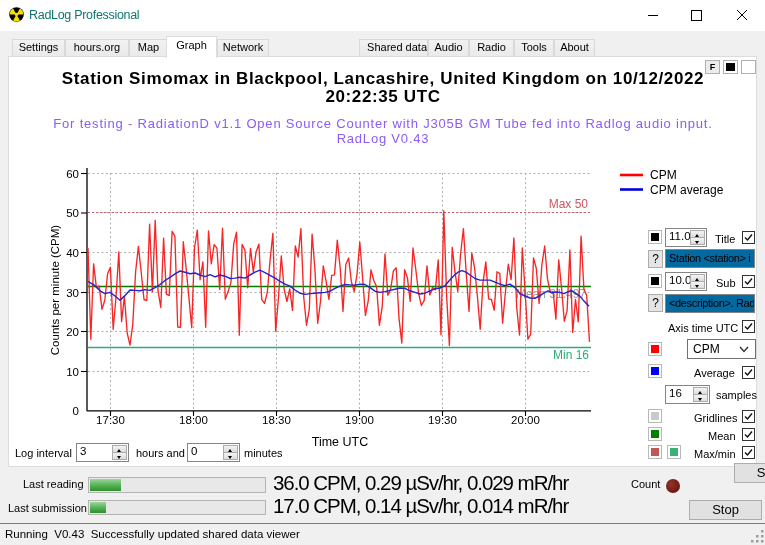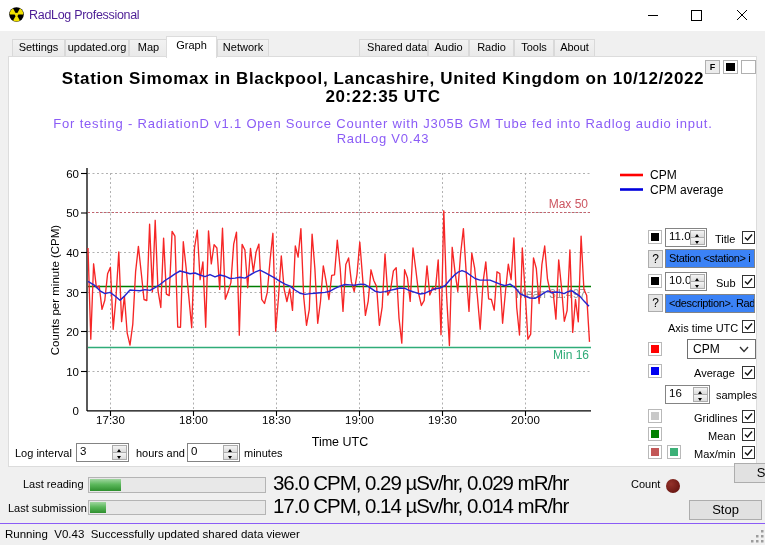--- a/index.html
+++ b/index.html
@@ -1,33 +1,33 @@
 <!DOCTYPE html>
 <html><head>
 <meta charset="utf-8">
 <style>
 * { margin:0; padding:0; box-sizing:border-box; }
 html,body { width:765px; height:545px; }
 body { font-family:"Liberation Sans",sans-serif; background:#f0f0f0; position:relative; overflow:hidden; }
 .abs { position:absolute; }
 #titlebar { left:0; top:0; width:765px; height:31px; background:#fff; }
-#apptitle { left:29px; top:8px; font-size:12.5px; letter-spacing:-0.3px; color:#4c1d95; }
+#apptitle { left:29px; top:8px; font-size:12.5px; letter-spacing:-0.3px; color:#0f766e; }
 #panel { left:8px; top:56px; width:749px; height:411px; background:#fff; border:1px solid #dcdcdc; }
 #tabs { left:8px; top:36px; width:765px; height:21px; }
 .tab { position:absolute; top:3px; height:19px; background:linear-gradient(#f2f2f2,#e9e9e9); border:1px solid #d9d9d9; font-size:11px; color:#000; text-align:center; line-height:15px; white-space:nowrap; overflow:hidden; }
 .tab.active { top:0px; height:22px; background:#fff; border:1px solid #dcdcdc; border-bottom:none; line-height:17px; z-index:5; }
 .hbtn { border:1px solid #b0b0b0; background:#f0f0f0; }
 #heading { left:10px; top:70px; width:746px; text-align:center; font-size:17px; font-weight:bold; color:#000; line-height:17.5px; letter-spacing:0.62px; }
 #desc { left:10px; top:117px; width:746px; text-align:center; font-size:13px; color:#8b5cf6; line-height:14.5px; letter-spacing:0.8px; }
 .ctl-label { font-size:11px; color:#000; white-space:nowrap; }
 .sqbtn { position:absolute; width:14px; height:14px; background:#fff; border:1px solid #b9b9b9; }
 .sqbtn .fill { position:absolute; left:2px; top:2px; width:8px; height:8px; }
 .cb { position:absolute; width:13px; height:13px; background:#fff; border:1px solid #333; }
 .cb svg { position:absolute; left:0px; top:0px; }
-.tbox { position:absolute; background:#3b82f6; border:1px solid #848484; font-size:11px; letter-spacing:-0.35px; color:#000; white-space:nowrap; overflow:hidden; line-height:17px; padding-left:3px; }
+.tbox { position:absolute; background:#0369a1; border:1px solid #848484; font-size:11px; letter-spacing:-0.35px; color:#000; white-space:nowrap; overflow:hidden; line-height:17px; padding-left:3px; }
 .qbtn { position:absolute; width:15px; background:#e5e5e5; border:1px solid #adadad; text-align:center; font-size:12px; color:#000; }
 .spin { position:absolute; background:#fff; border:1px solid #848484; font-size:11.5px; }
 .spin .txt { position:absolute; left:3px; top:1px; }
 .spinbtns { position:absolute; right:1px; top:1px; width:15px; }
 .sb { position:relative; width:15px; height:8px; background:linear-gradient(#f4f4f4,#dcdcdc); border:1px solid #acacac; }
 .sb + .sb { margin-top:-1px; }
 .tri-up { position:absolute; left:4px; top:2.5px; width:0; height:0; border-left:2.8px solid transparent; border-right:2.8px solid transparent; border-bottom:3.4px solid #000; }
 .tri-dn { position:absolute; left:4px; top:2.5px; width:0; height:0; border-left:2.8px solid transparent; border-right:2.8px solid transparent; border-top:3.4px solid #000; }
 #combo { left:687px; top:339px; width:69px; height:20px; background:#fff; border:1px solid #707070; font-size:12px; line-height:18px; padding-left:5px; }
 #bigread1 { left:273px; top:471px; white-space:nowrap; font-size:20.5px; color:#000; letter-spacing:-1.05px; }
@@ -59,21 +59,21 @@
   <g stroke="#000" stroke-width="1" fill="none">
     <line x1="21" y1="15.5" x2="31" y2="15.5"></line>
     <rect x="64.5" y="10.5" width="10" height="10"></rect>
     <line x1="110" y1="10" x2="120" y2="20"></line>
     <line x1="120" y1="10" x2="110" y2="20"></line>
   </g>
 </svg>
 
 <div class="abs" id="tabs">
   <div class="tab" style="left:4px;width:53px;">Settings</div>
-  <div class="tab" style="left:57px;width:64px;">updated.org</div>
+  <div class="tab" style="left:57px;width:64px;">hours.org</div>
   <div class="tab" style="left:121px;width:39px;">Map</div>
   <div class="tab active" style="left:158px;width:51px;">Graph</div>
   <div class="tab" style="left:209px;width:52px;">Network</div>
   <div class="tab" style="left:351px;width:69px;text-align:right;">Shared data</div>
   <div class="tab" style="left:420px;width:41px;">Audio</div>
   <div class="tab" style="left:461px;width:45px;">Radio</div>
   <div class="tab" style="left:506px;width:40px;">Tools</div>
   <div class="tab" style="left:546px;width:41px;">About</div>
 </div>
 

